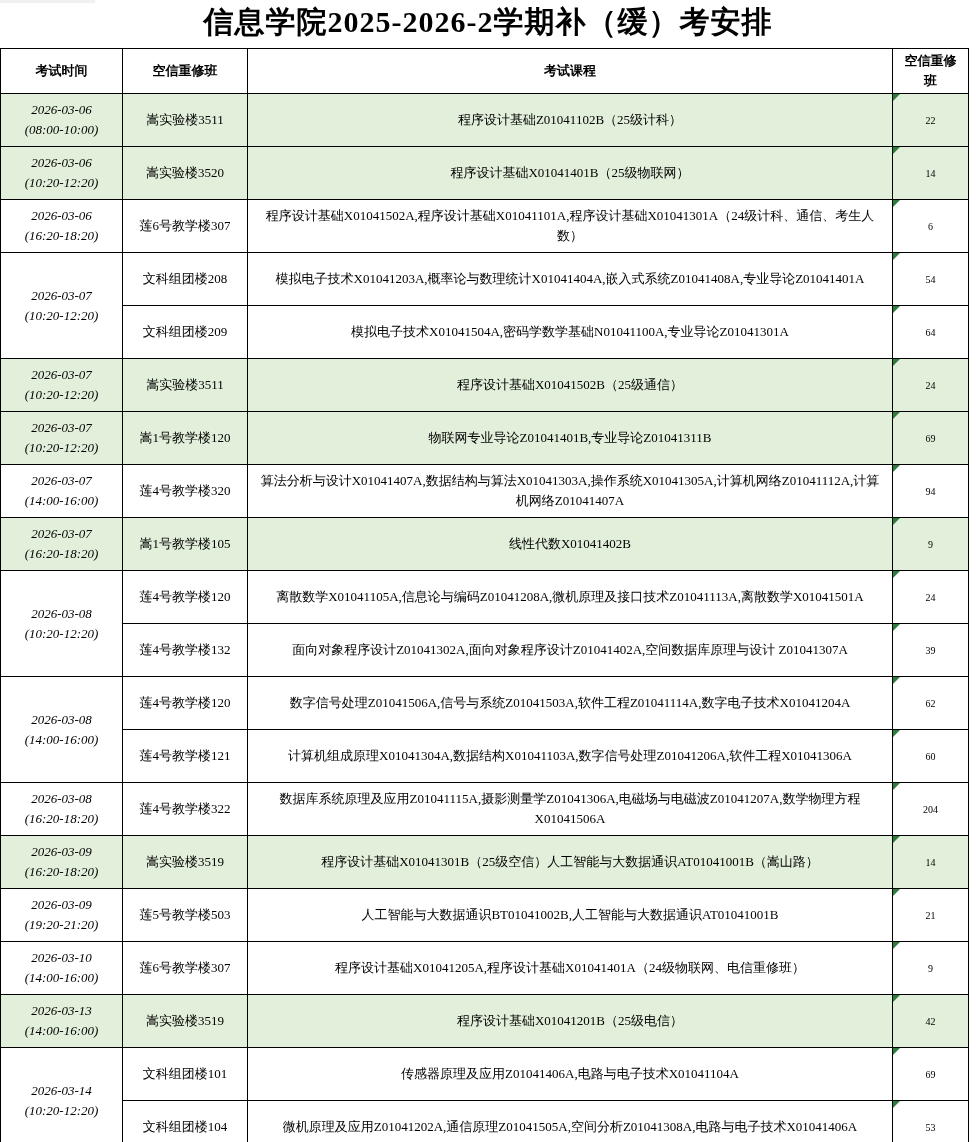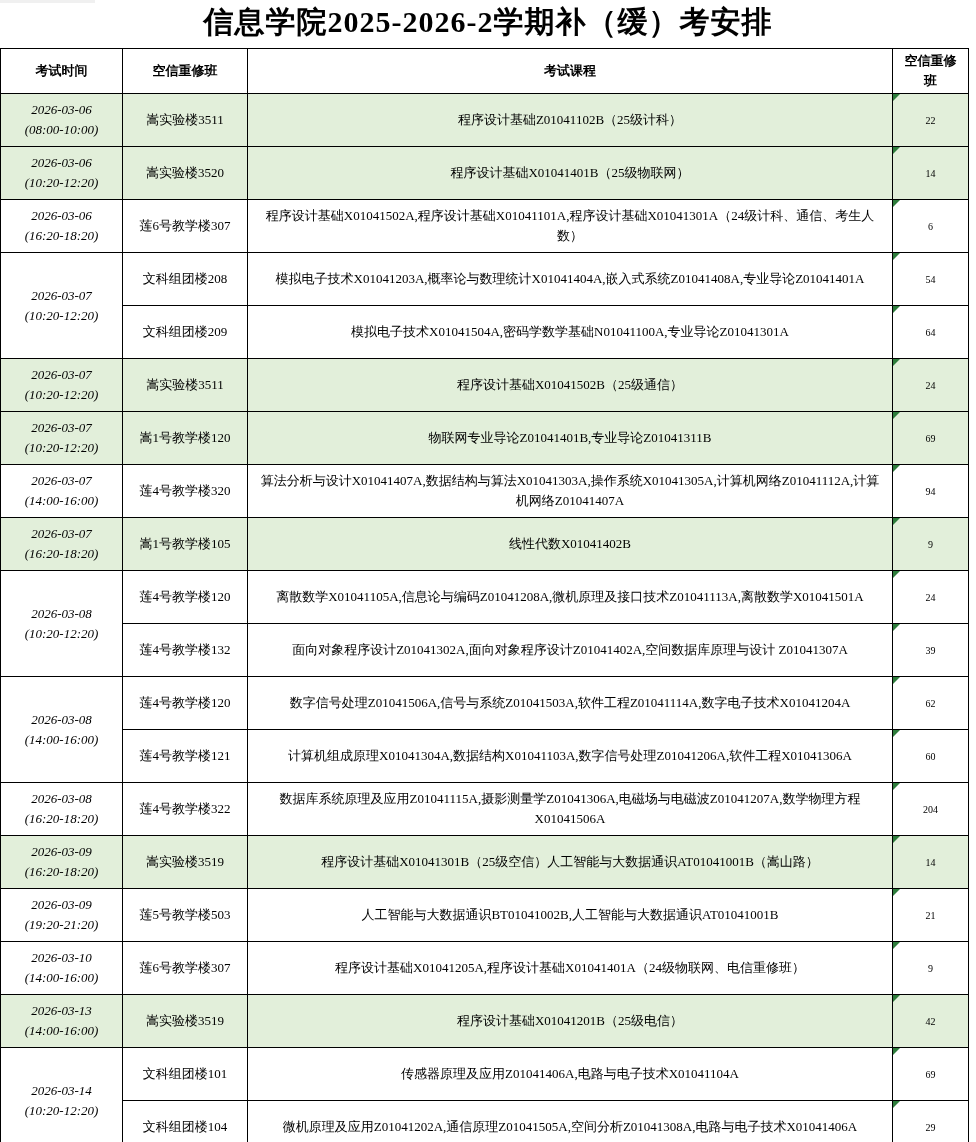--- a/index.html
+++ b/index.html
@@ -322,19 +322,19 @@
       <span class="flag"></span>
       <span class="num">69</span>
     </td>
   </tr>
         <tr class="white">
 
     <td class="loc">文科组团楼104</td>
     <td class="course">微机原理及应用Z01041202A,通信原理Z01041505A,空间分析Z01041308A,电路与电子技术X01041406A</td>
     <td class="count">
       <span class="flag"></span>
-      <span class="num">29</span>
+      <span class="num">53</span>
     </td>
   </tr>
       </tbody>
   </table>
 
 </div>
 
 </body></html>

